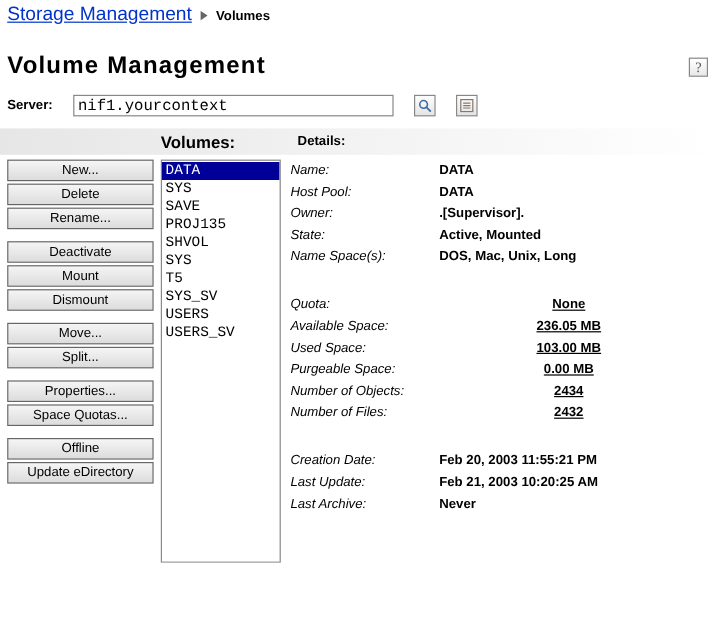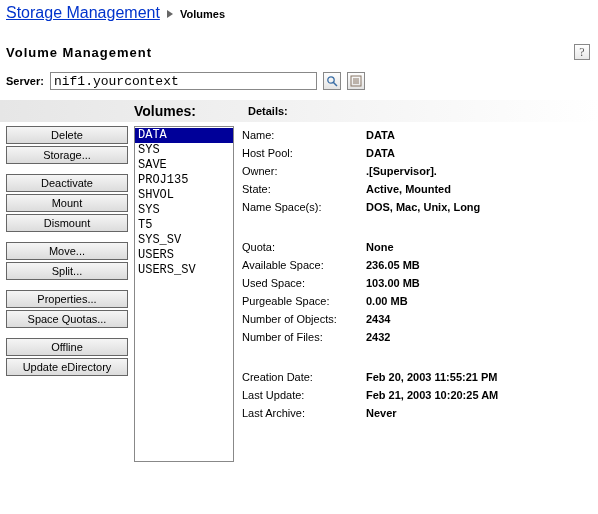--- a/index.html
+++ b/index.html
@@ -30,42 +30,42 @@
     color: #000;
   }
   .title-row {
     display: flex;
     align-items: center;
     justify-content: space-between;
     padding: 20px 8px 6px 6px;
   }
   .title-row h1 {
     margin: 0;
-    font-size: 13px;
+    font-size: 20px;
     letter-spacing: 1px;
     font-weight: bold;
     font-family: Verdana, Geneva, sans-serif;
   }
   .help-icon {
     width: 16px;
     height: 16px;
     border: 1px solid #888;
     box-sizing: border-box;
     text-align: center;
     font-family: Georgia, serif;
     font-size: 12px;
     line-height: 14px;
     color: #555;
     background: linear-gradient(#fff, #e8e8e8);
   }
   .server-row {
     display: flex;
     align-items: center;
     padding: 6px 6px 10px 6px;
-    gap: 6px;
+    gap: 17px;
   }
   .server-row label {
     font-weight: bold;
     font-size: 11px;
   }
   .server-input {
     font-family: "Courier New", monospace;
     font-size: 13px;
     height: 18px;
     width: 267px;
@@ -157,27 +157,29 @@
     width: 100%;
     border-collapse: collapse;
   }
   .details-col td {
     padding: 3px 2px 3px 2px;
     vertical-align: top;
   }
   .details-col td.label {
     width: 120px;
     white-space: nowrap;
+    font-style: italic;
   }
   .details-col td.value {
     font-weight: bold;
   }
   .details-col td.value.right {
-    text-align: left;
+    text-align: center;
     padding-right: 10px;
+    text-decoration: underline;
   }
   .spacer-row td {
     height: 16px;
   }
 </style>
 </head>
 <body>
 
 <div class="breadcrumb">
   <a href="#" class="crumb">Storage Management</a>
@@ -214,22 +216,23 @@
 </div>
 
 <div class="section-header">
   <div class="col-actions"></div>
   <div class="col-volumes">Volumes:</div>
   <div class="col-details">Details:</div>
 </div>
 
 <div class="main">
   <div class="actions-col">
+    <button class="btn">New...</button>
     <button class="btn">Delete</button>
-    <button class="btn">Storage...</button>
+    <button class="btn">Rename...</button>
     <div class="btn-gap"></div>
     <button class="btn">Deactivate</button>
     <button class="btn">Mount</button>
     <button class="btn">Dismount</button>
     <div class="btn-gap"></div>
     <button class="btn">Move...</button>
     <button class="btn">Split...</button>
     <div class="btn-gap"></div>
     <button class="btn">Properties...</button>
     <button class="btn">Space Quotas...</button>

